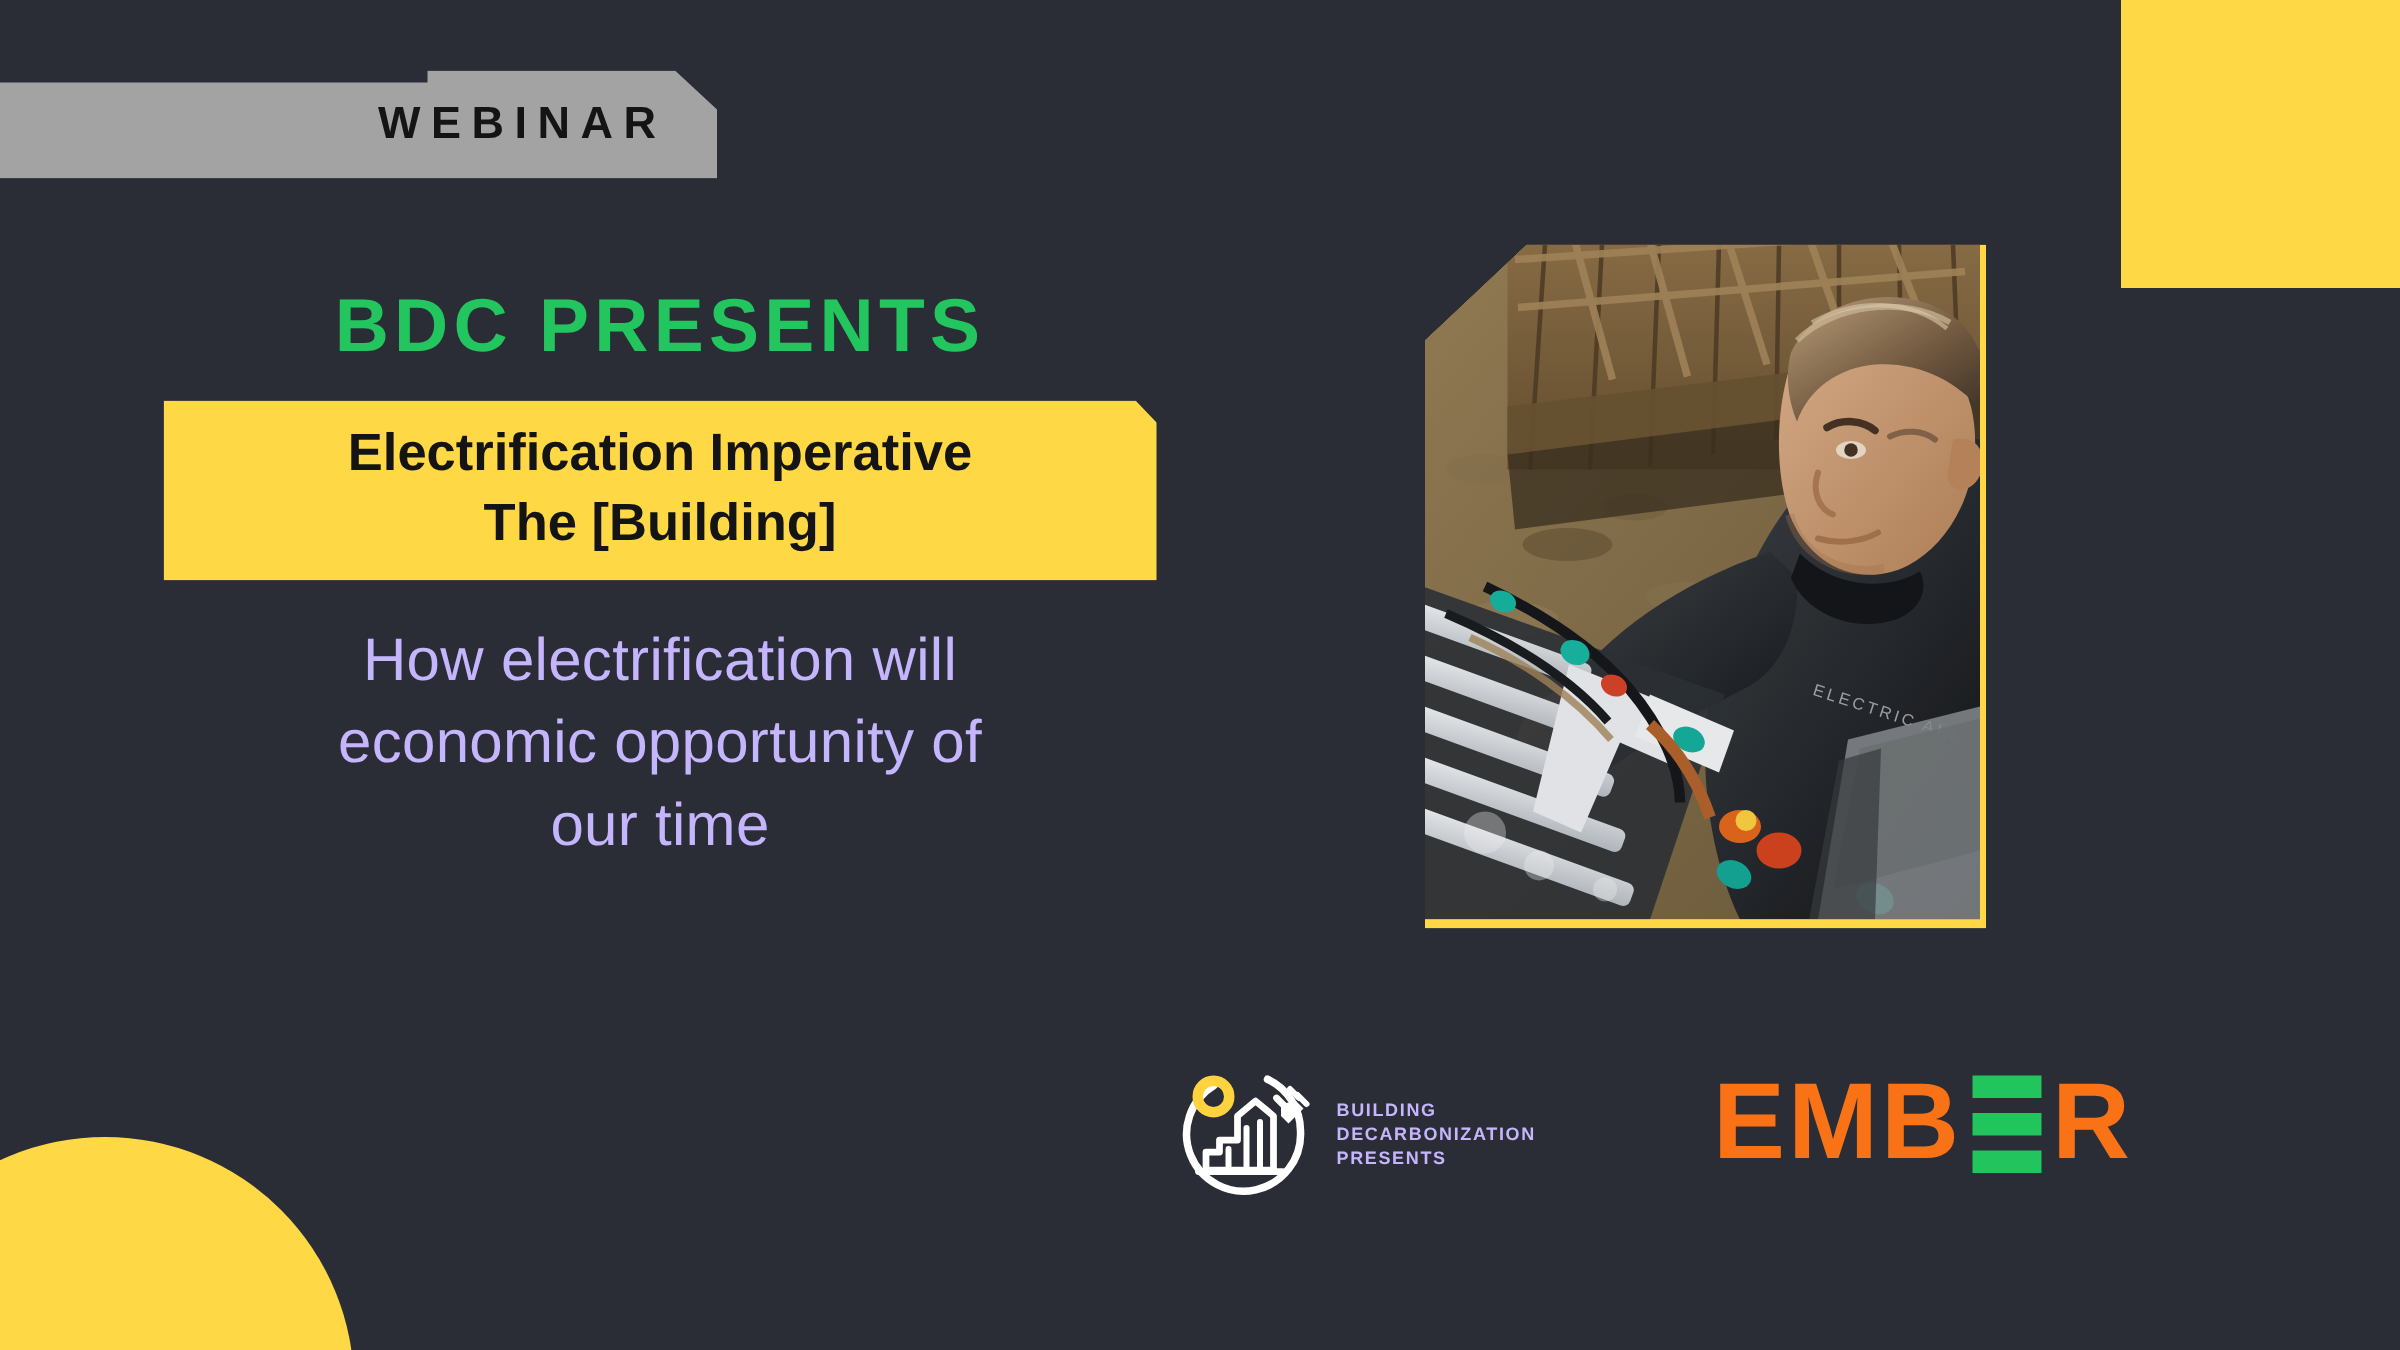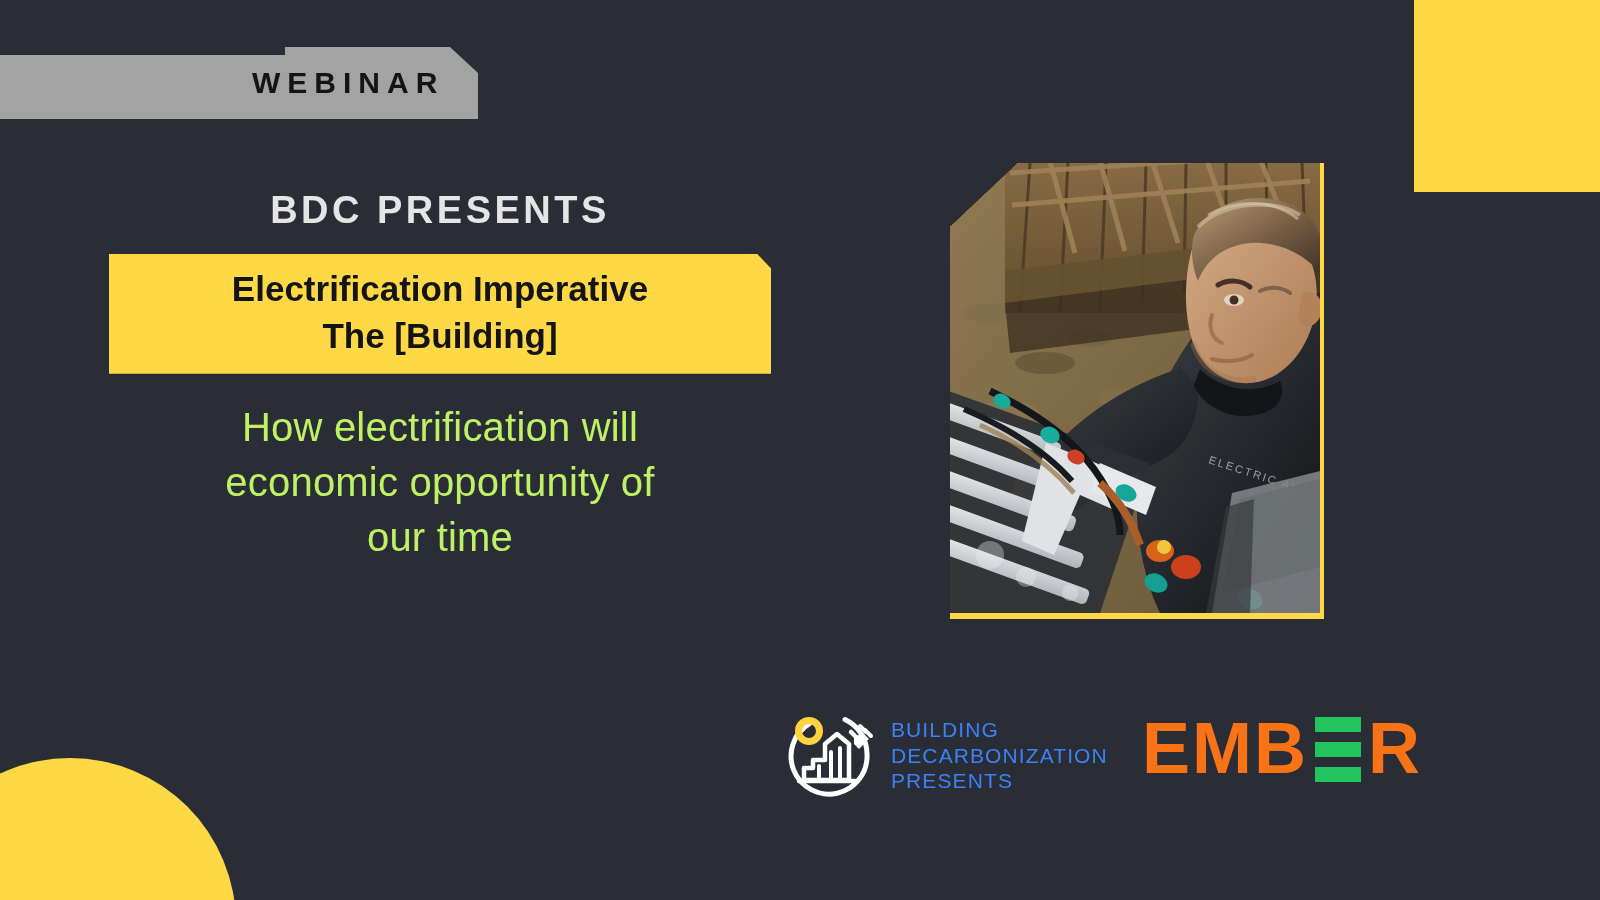--- a/index.html
+++ b/index.html
@@ -63,22 +63,22 @@
   }
 
   
   .left-col {
     position: absolute;
     left: 0;
     top: 190px;
     width: 930px;
   }
   .presents {
-    color: #e5e5e5;
-    font-size: 38px;
+    color: #22c55e;
+    font-size: 50px;
     font-weight: bold;
     letter-spacing: 3.5px;
     text-align: center;
     width: 880px;
     margin: 0 0 22px 0;
     line-height: 1.1;
   }
 
   
   .title-plate-wrap {
@@ -105,21 +105,21 @@
     color: #141414;
     font-size: 35px;
     font-weight: bold;
     line-height: 1.33;
     text-align: center;
     white-space: nowrap;
   }
 
   
   .subtitle {
-    color: #bef264;
+    color: #c4b5fd;
     font-size: 40px;
     font-weight: 300;
     line-height: 1.38;
     text-align: center;
     width: 880px;
     margin-top: 26px;
     letter-spacing: 0.2px;
   }
 
   
@@ -162,23 +162,23 @@
     align-items: center;
     gap: 14px;
   }
   .bdc-wordmark {
     display: flex;
     flex-direction: column;
     justify-content: center;
     gap: 3px;
   }
   .bdc-wordmark span {
-    color: #3b82f6;
-    font-size: 21px;
-    font-weight: normal;
+    color: #c4b5fd;
+    font-size: 12px;
+    font-weight: bold;
     letter-spacing: 1.1px;
     line-height: 1.08;
     white-space: nowrap;
   }
   .ember-logo {
     position: absolute;
     left: 362px;
     top: 12px;
     display: flex;
     align-items: center;

